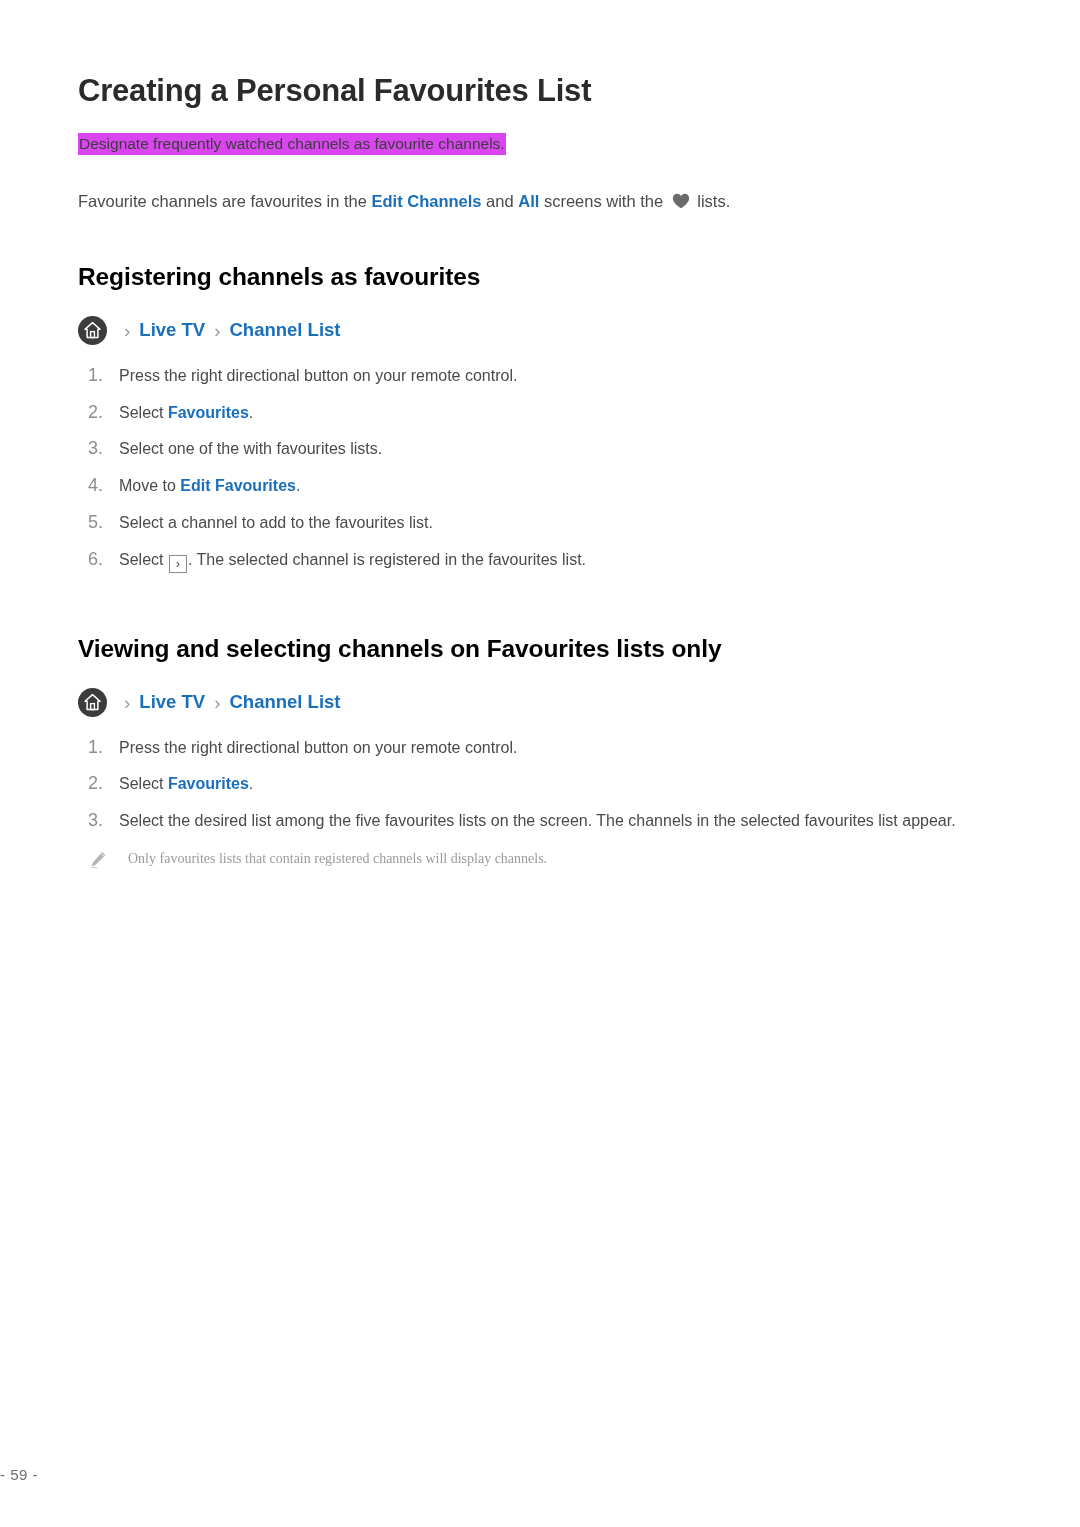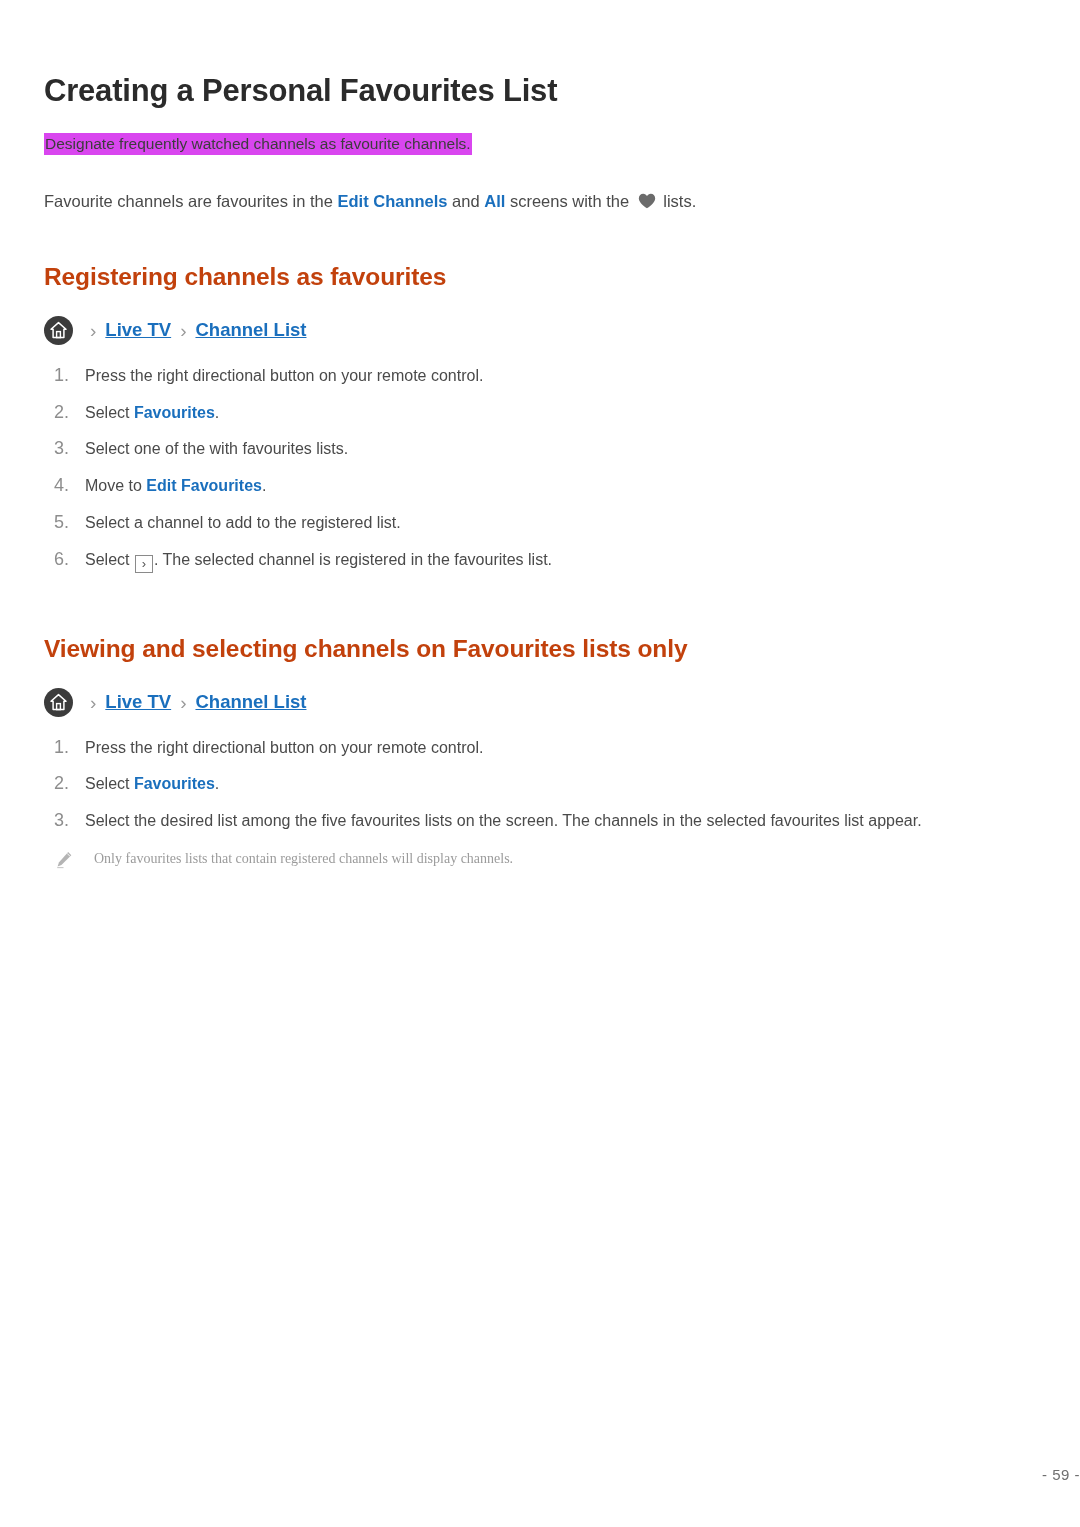--- a/index.html
+++ b/index.html
@@ -12,21 +12,21 @@
     height: 1527px;
     font-family: "Liberation Sans", "DejaVu Sans", sans-serif;
     color: #3a3a3a;
     position: relative;
     overflow: hidden;
   }
   .page {
     width: 1080px;
     height: 1527px;
     box-sizing: border-box;
-    padding: 0 44px;
+    padding: 0 78px;
     position: relative;
   }
 
   
   .doc-title {
     font-size: 31px;
     font-weight: 600;
     color: #2b2b2b;
     letter-spacing: -0.2px;
     margin: 0;
@@ -63,21 +63,21 @@
   .heart-icon {
     display: inline-block;
     vertical-align: -2px;
     margin: 0 3px 0 4px;
   }
 
   
   .section-heading {
     font-size: 24.5px;
     font-weight: 600;
-    color: #c2410c;
+    color: #000000;
     margin: 0;
     letter-spacing: -0.1px;
   }
   .sec1-heading { margin-top: 47px; }
   .sec2-heading { margin-top: 62px; }
 
   
   .breadcrumb {
     display: flex;
     align-items: center;
@@ -96,21 +96,20 @@
     font-size: 19px;
     line-height: 1;
     margin: 0 9px;
     display: inline-block;
     font-weight: 400;
   }
   .crumb-link {
     color: #1a6fbd;
     font-weight: 600;
     white-space: nowrap;
-    text-decoration: underline;
   }
 
   
   .steps {
     margin: 0;
     padding: 0;
     list-style: none;
   }
   .steps.first { margin-top: 19px; }
   .steps.second { margin-top: 19px; }
@@ -170,21 +169,21 @@
     margin-top: 1px;
     display: block;
   }
 
   
   .page-footer {
     position: absolute;
     left: 0;
     right: 0;
     bottom: 44px;
-    text-align: right;
+    text-align: left;
     font-size: 15px;
     color: #6f6f6f;
     letter-spacing: 0.5px;
   }
 </style>
 </head>
 <body>
 
 <div class="page">
 
@@ -224,21 +223,21 @@
     <li class="step">
       <span class="step-num">3.</span>
       <span class="step-text">Select one of the with favourites lists.</span>
     </li>
     <li class="step">
       <span class="step-num">4.</span>
       <span class="step-text"><span>Move to </span><span class="lnk">Edit Favourites</span><span>.</span></span>
     </li>
     <li class="step">
       <span class="step-num">5.</span>
-      <span class="step-text">Select a channel to add to the registered list.</span>
+      <span class="step-text">Select a channel to add to the favourites list.</span>
     </li>
     <li class="step">
       <span class="step-num">6.</span>
       <span class="step-text"><span>Select </span><span class="key-box">›</span><span>. The selected channel is registered in the favourites list.</span></span>
     </li>
   </ol>
 
   <h2 class="section-heading sec2-heading">Viewing and selecting channels on Favourites lists only</h2>
 
   <div class="breadcrumb">

